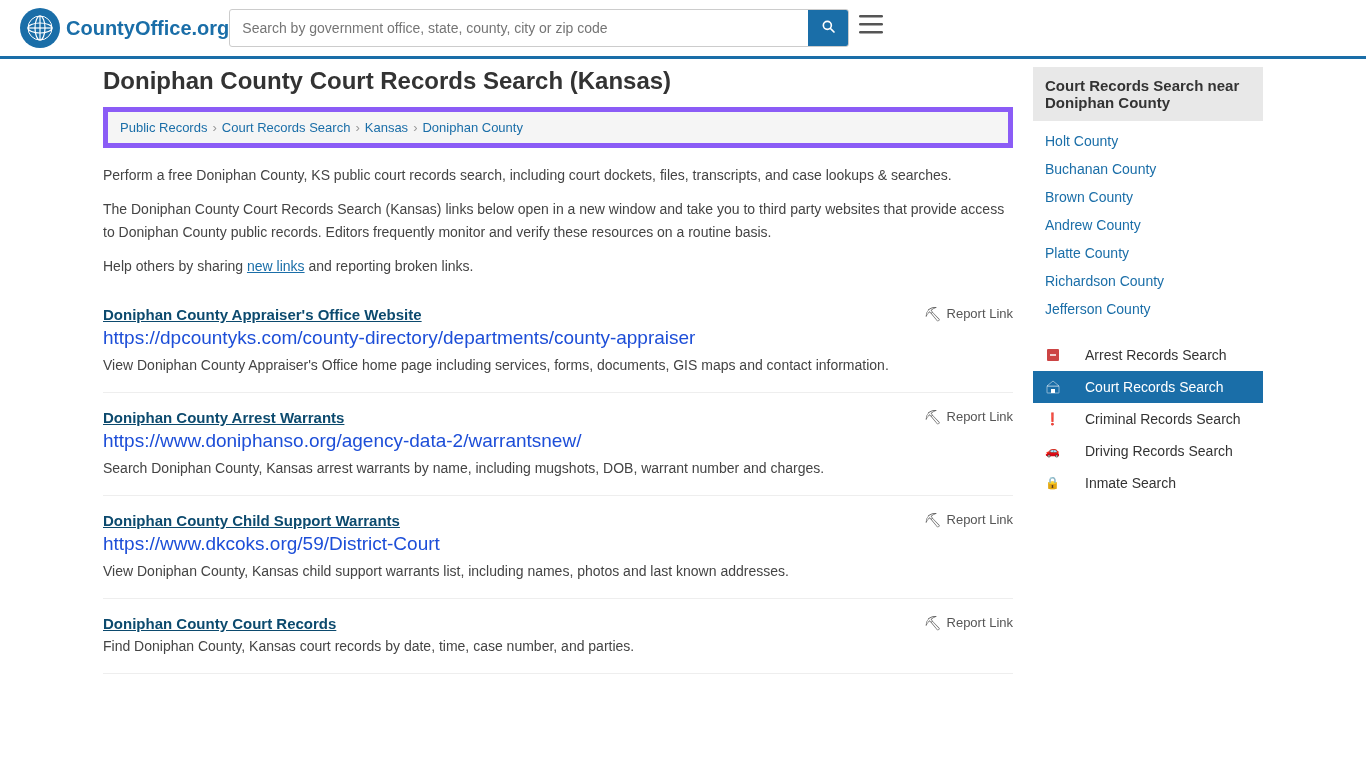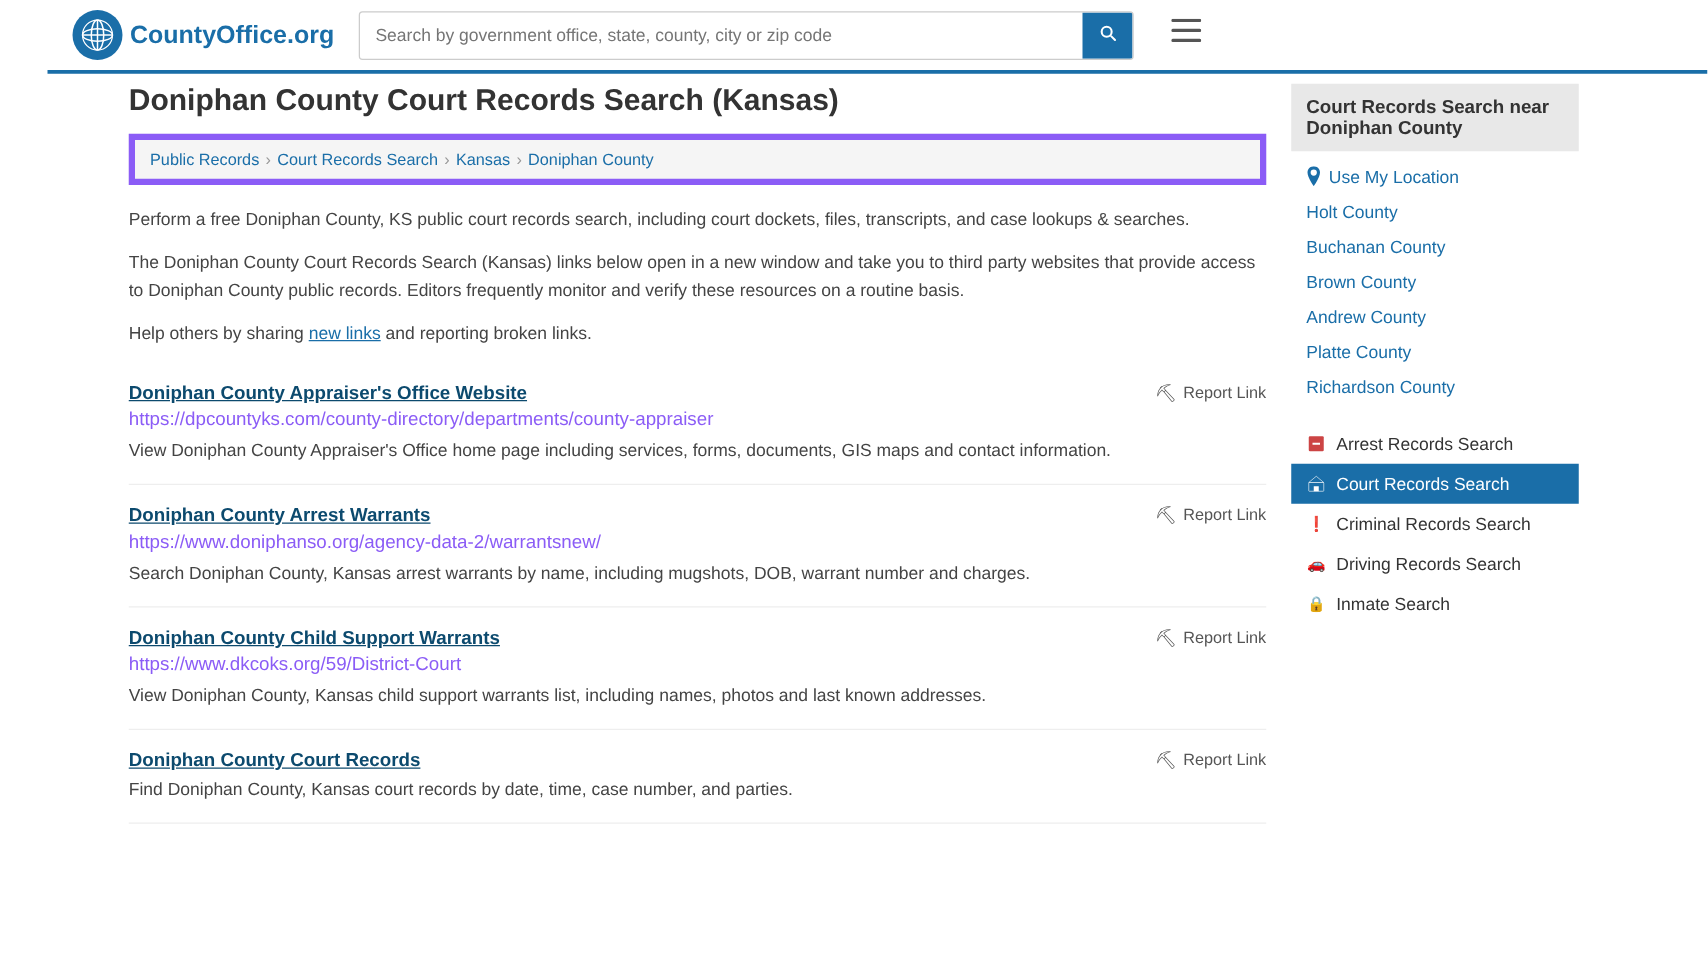--- a/index.html
+++ b/index.html
@@ -5,22 +5,20 @@
     * { box-sizing: border-box; margin: 0; padding: 0; }
     body { font-family: Arial, sans-serif; font-size: 14px; color: #333; background: #fff; }
 
     
     .header {
       background: #fff;
       border-bottom: 3px solid #1a6ea8;
       padding: 8px 20px;
       display: flex;
       align-items: center;
-      gap: 20px;
-      margin-left: 38px;
     }
     .logo-area {
       display: flex;
       align-items: center;
       gap: 6px;
       text-decoration: none;
     }
     .logo-circle {
       width: 40px;
       height: 40px;
@@ -146,22 +144,22 @@
       display: flex;
       align-items: center;
       gap: 5px;
       font-size: 13px;
       color: #555;
       cursor: pointer;
       white-space: nowrap;
     }
     .report-icon { font-size: 14px; }
     .result-url {
-      color: #8b5cf6;
-      font-size: 15px;
+      color: #1d4ed8;
+      font-size: 19px;
       margin-bottom: 6px;
     }
     .result-desc {
       font-size: 14px;
       color: #444;
       line-height: 1.5;
     }
 
     
     .sidebar-section {
@@ -187,21 +185,21 @@
       display: flex;
       align-items: center;
       gap: 6px;
       padding: 6px 12px;
     }
 
     
     .sidebar-nav-item {
       display: flex;
       align-items: center;
-      gap: 8px;
+      gap: 24px;
       padding: 8px 12px;
       font-size: 14px;
       color: #333;
       cursor: pointer;
       text-decoration: none;
     }
     .sidebar-nav-item.active {
       background: #1a6ea8;
       color: white;
     }
@@ -322,34 +320,29 @@
   </div>
       </div>
 
   </div>
 
   <aside class="sidebar">
 
     <div class="sidebar-section">
       <div class="sidebar-header">Court Records Search near Doniphan County</div>
 
-      <div class="use-location">
-        <svg width="12" height="16" viewBox="0 0 12 16">
-          <path d="M6 0C3.2 0 1 2.2 1 5c0 4 5 11 5 11s5-7 5-11c0-2.8-2.2-5-5-5zm0 7.5A2.5 2.5 0 1 1 6 2.5 2.5 2.5 0 0 1 6 7.5z" fill="#1a6ea8"></path>
-        </svg>
-        <a href="#" style="color:#1a6ea8;text-decoration:none;font-size:14px;">Use My Location</a>
-      </div>
 
       <div id="nearby-counties-container">
           <div class="sidebar-link-item"><a href="#">Holt County</a></div>
           <div class="sidebar-link-item"><a href="#">Buchanan County</a></div>
           <div class="sidebar-link-item"><a href="#">Brown County</a></div>
           <div class="sidebar-link-item"><a href="#">Andrew County</a></div>
           <div class="sidebar-link-item"><a href="#">Platte County</a></div>
           <div class="sidebar-link-item"><a href="#">Richardson County</a></div>
+          <div class="sidebar-link-item"><a href="#">Jefferson County</a></div>
         </div>
     </div>
 
     <div class="sidebar-section">
       <div id="public-records-container">
           <a href="#" class="sidebar-nav-item">
     <span class="sidebar-nav-icon">
               <svg width="14" height="14" viewBox="0 0 14 14" fill="none">
                 <rect x="1" y="1" width="12" height="12" rx="1" fill="#c44"></rect>
                 <line x1="4" y1="7" x2="10" y2="7" stroke="white" stroke-width="1.5"></line>

